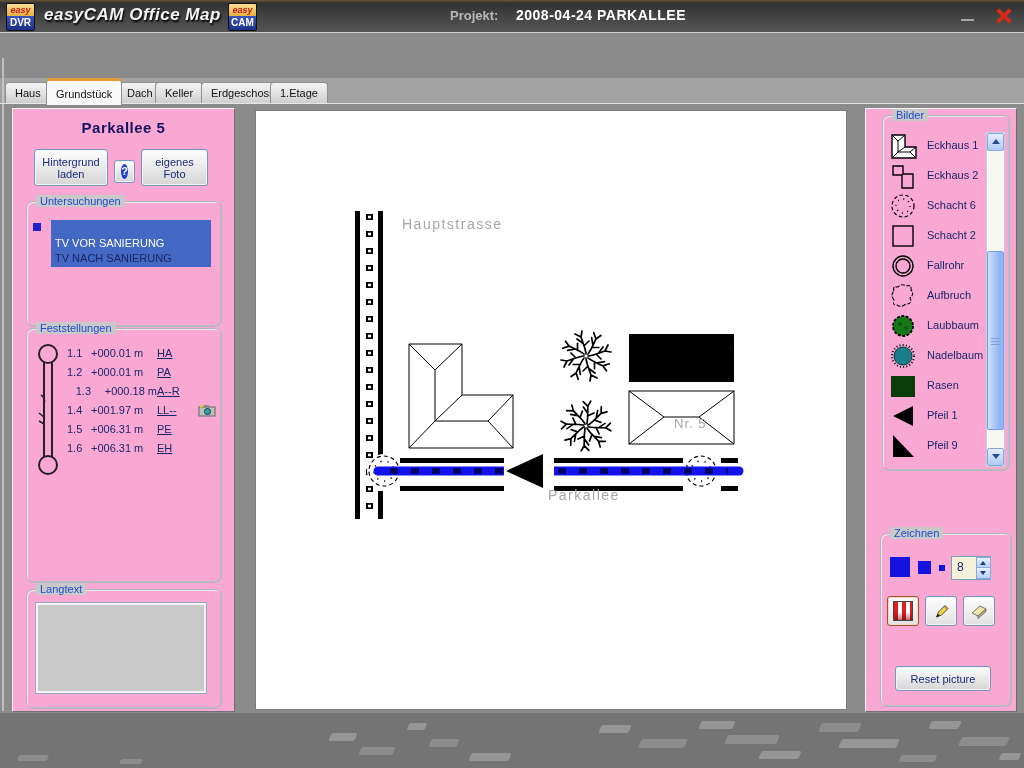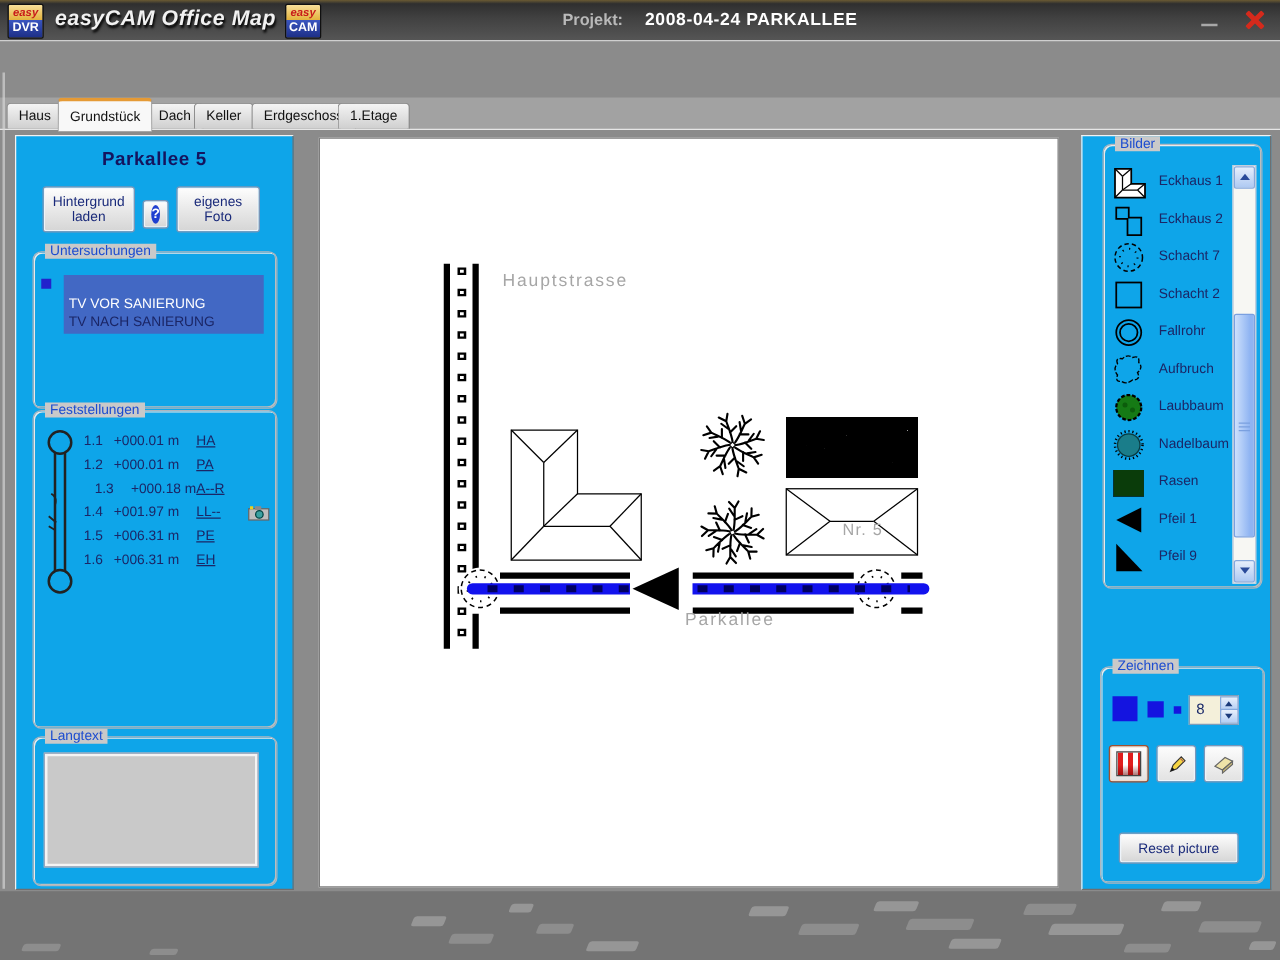--- a/index.html
+++ b/index.html
@@ -29,21 +29,21 @@
   
   .tabbar{position:absolute;left:0;top:33px;width:1024px;height:25px;background:#a2a2a2;
     border-bottom:1px solid #e6e6e6;margin-top:45px;}
   .tab{position:absolute;top:4px;height:20px;line-height:20px;padding:0 9px;
     background:linear-gradient(#f4f4f4,#cfcfcf);border:1px solid #8f8f8f;border-bottom:none;
     border-radius:4px 4px 0 0;font-size:11px;color:#111;cursor:pointer;}
   .tab.active{top:0;height:24px;line-height:26px;background:#f8f8f8;
     border-top:3px solid #e59a35;z-index:2;}
 
   
-  .panel{position:absolute;background:#0ea5e9;
+  .panel{position:absolute;background:#f9a8d4;
     border-top:1px solid #f2f2f2;border-left:1px solid #f2f2f2;
     border-right:1px solid #6f6f6f;border-bottom:1px solid #6f6f6f;}
   .group{position:absolute;border:1px solid #aeb6bf;border-radius:7px;
     box-shadow:1px 1px 0 #e9e9e9 inset, -1px -1px 0 #bdbdbd inset;}
   .group>.glabel{position:absolute;top:-7px;left:9px;background:#c9c9c9;padding:0 4px;
     color:#1c4cd0;font-size:11px;}
 
   .xp-btn{position:absolute;display:flex;align-items:center;justify-content:center;text-align:center;
     background:linear-gradient(#fefefe,#e9e9e9 50%,#d5d5d5);border:1px solid #7a96b8;border-radius:3px;
     box-shadow:0 0 0 1px #eef4fb inset;color:#1a2a7a;font-size:11px;cursor:pointer;}
@@ -320,21 +320,21 @@
           <path d="M4,4 H14 V12 H24 V26 H13 V13 H4 Z"></path>
         </svg>
         <span class="blabel">Eckhaus 2</span>
       </div>
 
       <div class="b-row" style="top:76px;">
         <svg class="bicon" viewBox="0 0 28 28" fill="none" stroke="#000">
           <circle cx="14" cy="14" r="11" stroke-width="1.2" stroke-dasharray="3.5 2.5"></circle>
           <circle cx="14" cy="14" r="7" stroke-width="1.6" stroke-dasharray="1 4.5"></circle>
         </svg>
-        <span class="blabel">Schacht 7</span>
+        <span class="blabel">Schacht 6</span>
       </div>
 
       <div class="b-row" style="top:106px;">
         <svg class="bicon" viewBox="0 0 28 28" fill="none" stroke="#000" stroke-width="1.4">
           <rect x="4" y="4" width="20" height="20"></rect>
         </svg>
         <span class="blabel">Schacht 2</span>
       </div>
 
       <div class="b-row" style="top:136px;">

